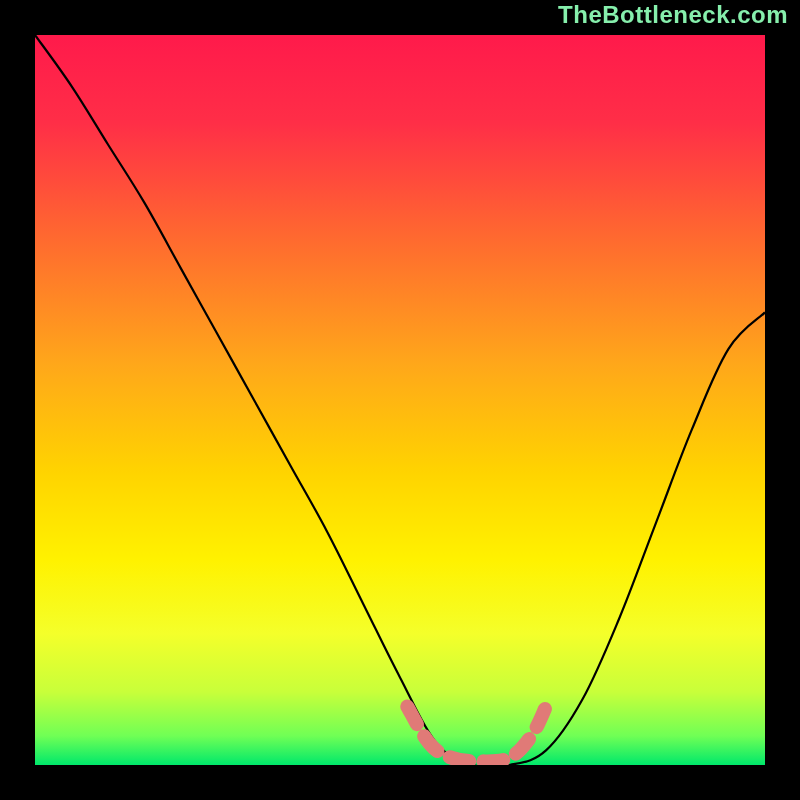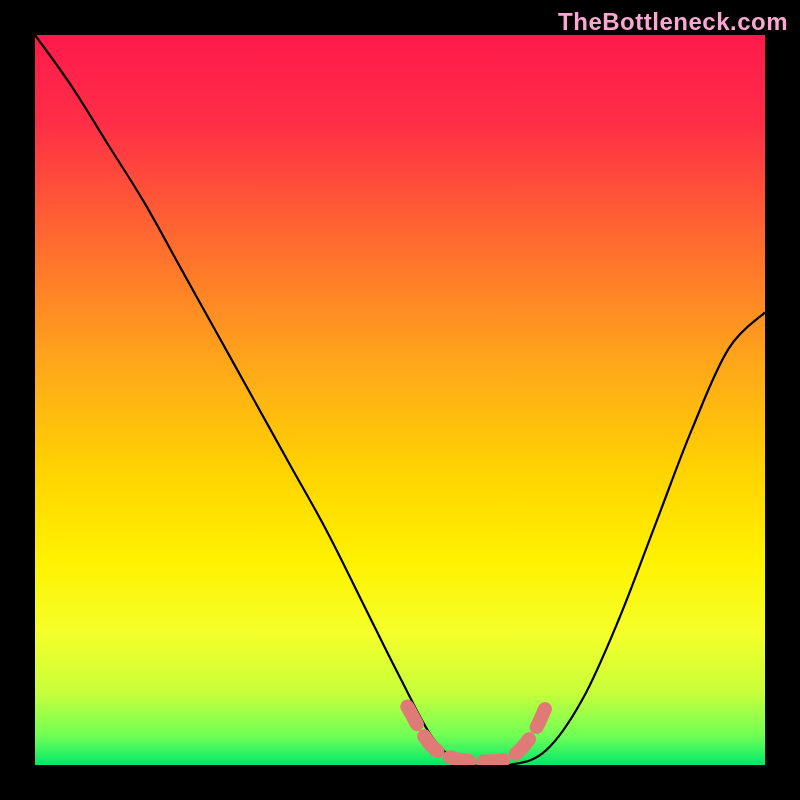--- a/index.html
+++ b/index.html
@@ -12,23 +12,23 @@
     font-family: Arial, Helvetica, sans-serif;
   }
   .frame {
     position: relative;
     width: 800px;
     height: 800px;
     background: #000;
   }
   .watermark {
     position: absolute;
-    top: 8px;
+    top: 1px;
     right: 12px;
-    color: #f9a8d4;
+    color: #86efac;
     font-size: 24px;
     font-weight: 600;
     letter-spacing: 0.5px;
     z-index: 10;
   }
   svg {
     position: absolute;
     top: 0;
     left: 0;
   }

